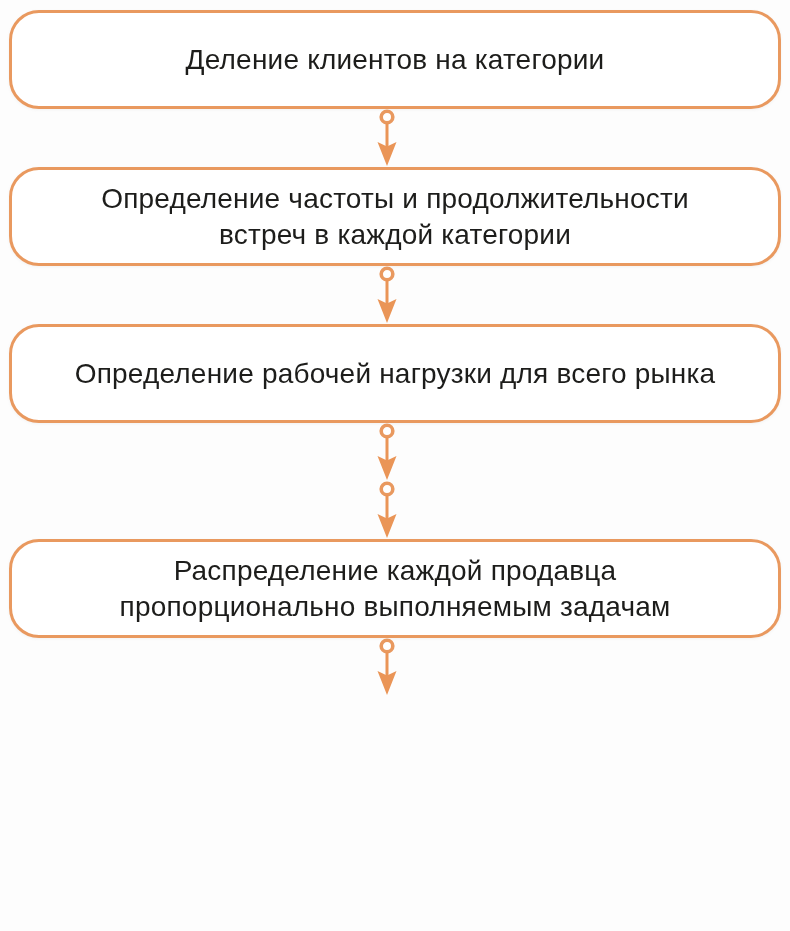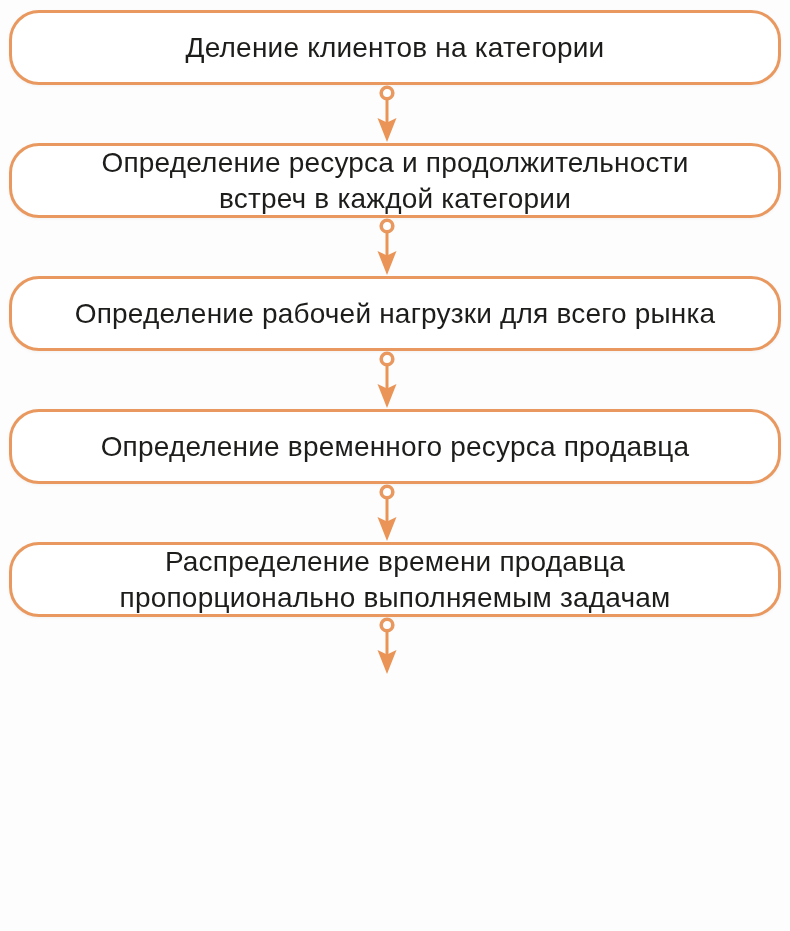--- a/index.html
+++ b/index.html
@@ -15,21 +15,21 @@
     width: 790px;
     height: 931px;
     background: var(--page_bg);
     font-family: "Liberation Sans", "DejaVu Sans", sans-serif;
     display: flex;
     flex-direction: column;
     padding-top: 10px;
     overflow: hidden;
   }
   .step {
-    height: 75px;
+    height: 99px;
     margin: 0 9px;
     flex: 0 0 auto;
     border: 3px solid var(--accent);
     border-radius: 30px;
     background: var(--box_bg);
     box-shadow: 0 1px 3px rgba(120,120,120,0.08);
     display: flex;
     align-items: center;
     justify-content: center;
   }
@@ -67,21 +67,21 @@
 
   <div class="connector">
     <svg width="24" height="58" viewBox="0 0 24 58">
       <circle class="conn-circle" cx="12" cy="8" r="5.8"></circle>
       <line class="conn-stem" x1="12" y1="14" x2="12" y2="38"></line>
       <polygon class="conn-head" points="2.5,33 12,37.5 21.5,33 12,57"></polygon>
     </svg>
   </div>
 
   <div class="step">
-    <div class="step-label">Определение ресурса и продолжительности
+    <div class="step-label">Определение частоты и продолжительности
 встреч в каждой категории</div>
   </div>
 
   <div class="connector">
     <svg width="24" height="58" viewBox="0 0 24 58">
       <circle class="conn-circle" cx="12" cy="8" r="5.8"></circle>
       <line class="conn-stem" x1="12" y1="14" x2="12" y2="38"></line>
       <polygon class="conn-head" points="2.5,33 12,37.5 21.5,33 12,57"></polygon>
     </svg>
   </div>
@@ -91,34 +91,31 @@
   </div>
 
   <div class="connector">
     <svg width="24" height="58" viewBox="0 0 24 58">
       <circle class="conn-circle" cx="12" cy="8" r="5.8"></circle>
       <line class="conn-stem" x1="12" y1="14" x2="12" y2="38"></line>
       <polygon class="conn-head" points="2.5,33 12,37.5 21.5,33 12,57"></polygon>
     </svg>
   </div>
 
-  <div class="step">
-    <div class="step-label">Определение временного ресурса продавца</div>
-  </div>
 
   <div class="connector">
     <svg width="24" height="58" viewBox="0 0 24 58">
       <circle class="conn-circle" cx="12" cy="8" r="5.8"></circle>
       <line class="conn-stem" x1="12" y1="14" x2="12" y2="38"></line>
       <polygon class="conn-head" points="2.5,33 12,37.5 21.5,33 12,57"></polygon>
     </svg>
   </div>
 
   <div class="step">
-    <div class="step-label">Распределение времени продавца
+    <div class="step-label">Распределение каждой продавца
 пропорционально выполняемым задачам</div>
   </div>
 
   <div class="connector">
     <svg width="24" height="58" viewBox="0 0 24 58">
       <circle class="conn-circle" cx="12" cy="8" r="5.8"></circle>
       <line class="conn-stem" x1="12" y1="14" x2="12" y2="38"></line>
       <polygon class="conn-head" points="2.5,33 12,37.5 21.5,33 12,57"></polygon>
     </svg>
   </div>

